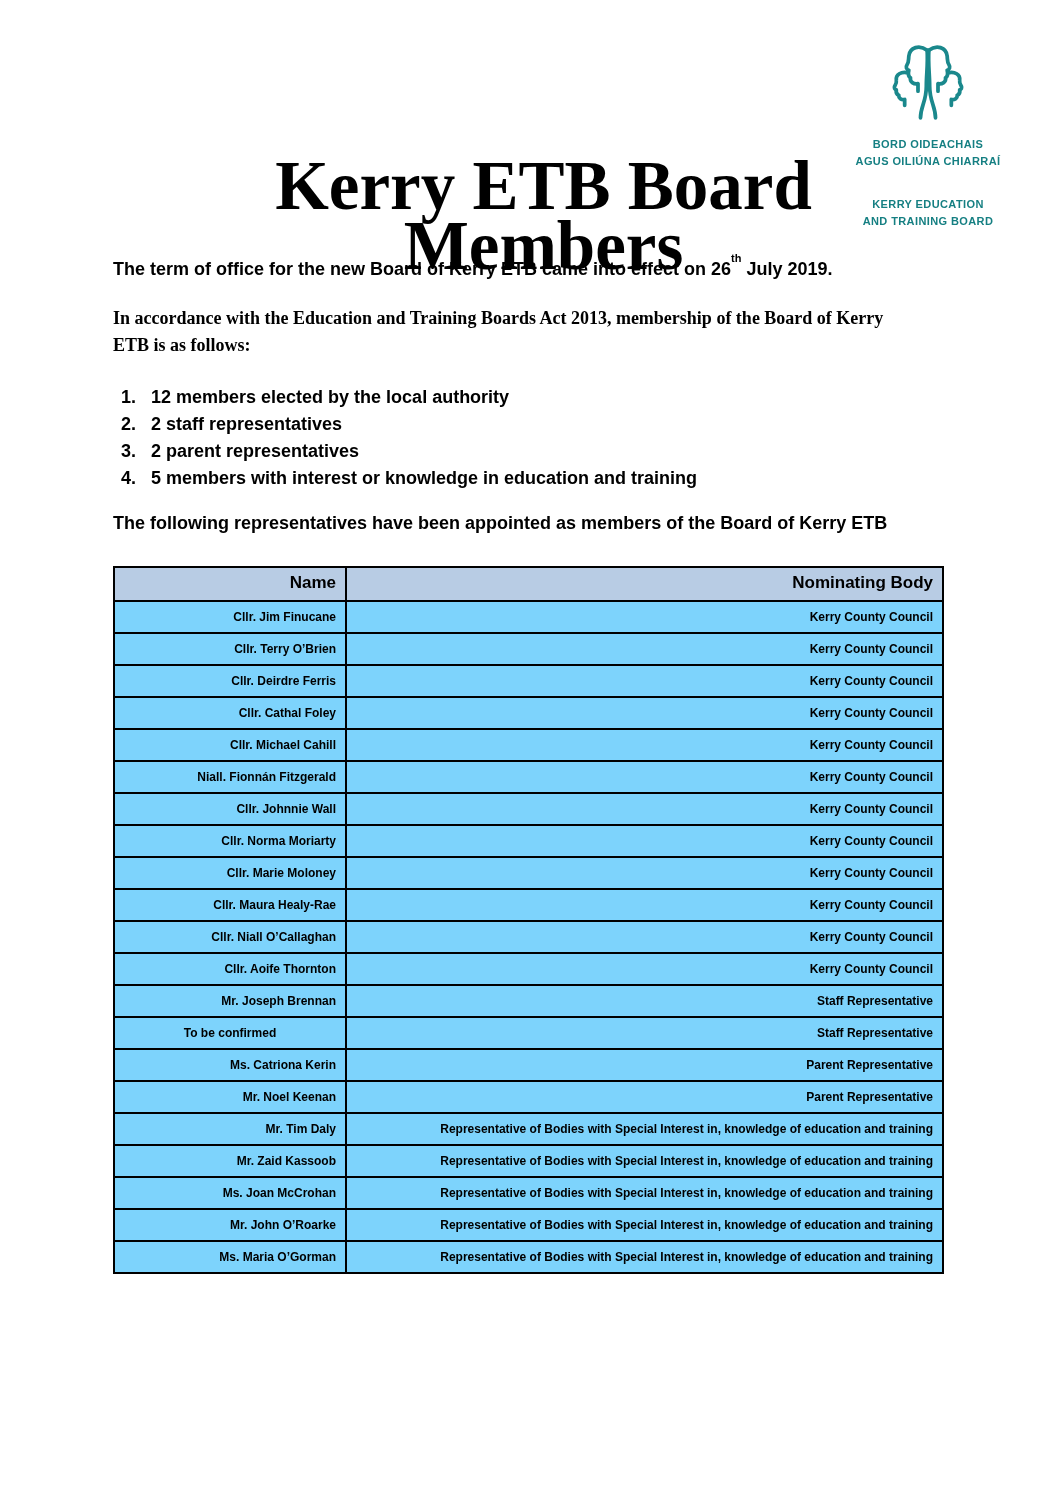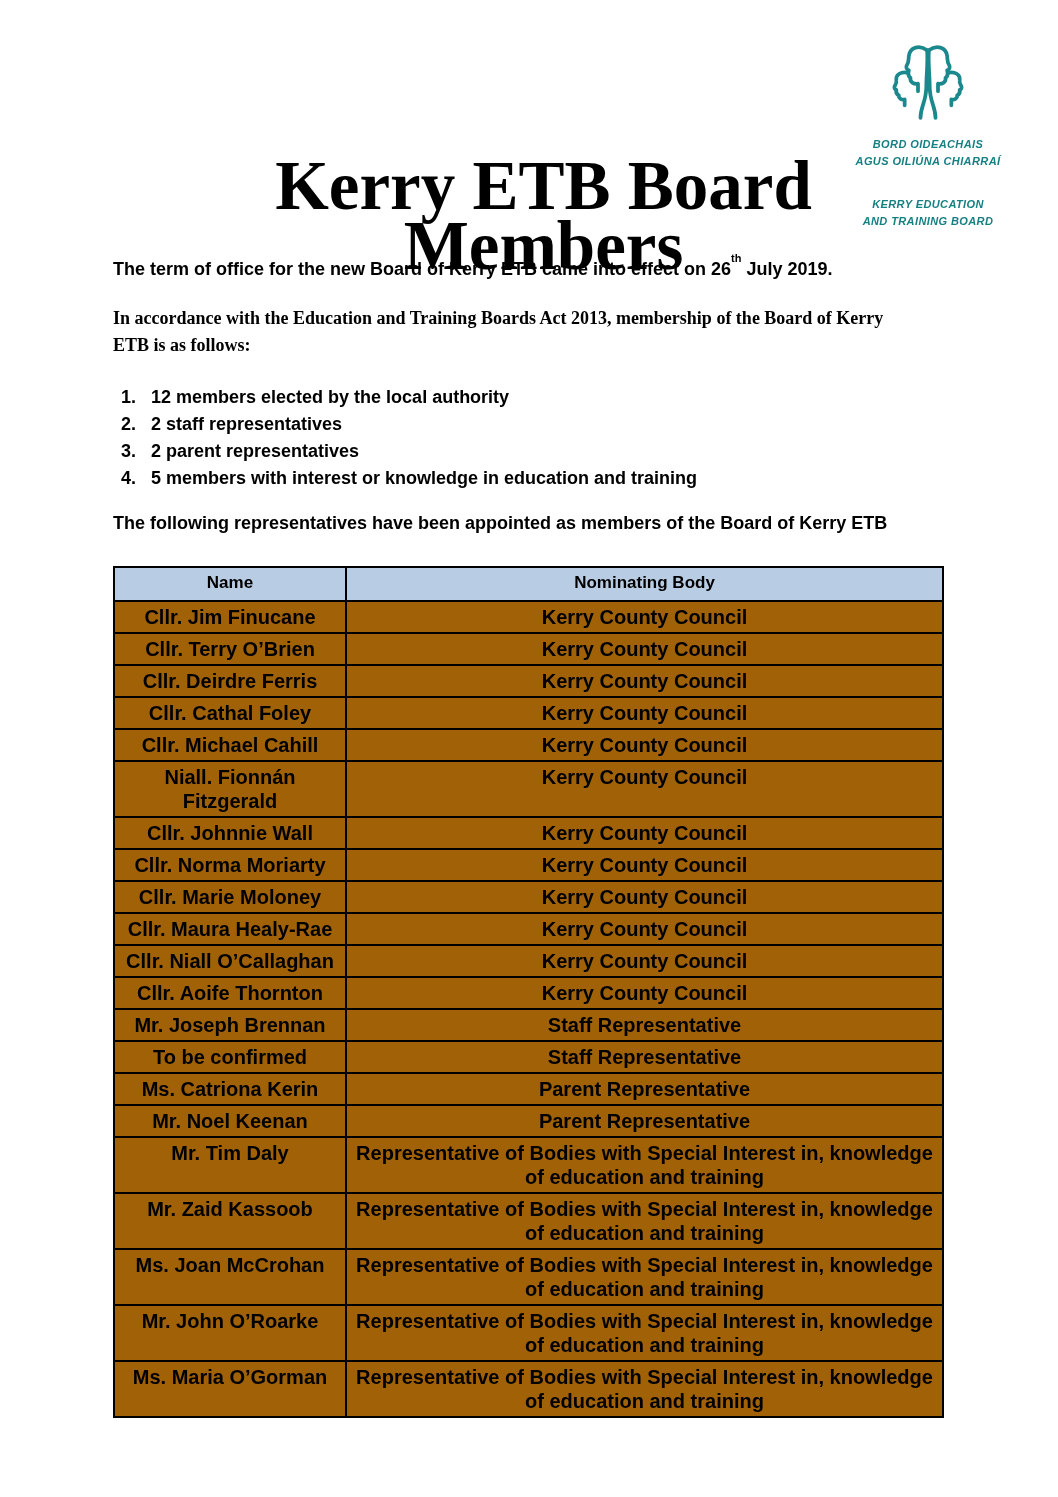--- a/index.html
+++ b/index.html
@@ -2,21 +2,21 @@
 <html><head>
 <meta charset="utf-8">
 <style>
   html,body { margin:0; padding:0; background:#ffffff; }
   .page {
     position:relative; width:1058px; height:1497px; background:#ffffff;
     font-family:"Liberation Sans", sans-serif; color:#000; overflow:hidden;
   }
 
   
-  .logo { position:absolute; top:36px; left:828px; width:200px; text-align:center;font-style:italic; }
+  .logo { position:absolute; top:36px; left:828px; width:200px; text-align:center; }
   .logo svg { display:block; margin:0 auto; }
   .logo-text { color:#157f82; font-size:11px; font-weight:bold; letter-spacing:0.4px; line-height:17px; margin-top:8px; }
   .logo-text.second { margin-top:26px; }
 
   
   .title {
     position:absolute; top:156px; left:128px; width:831px; text-align:center;
     font-family:"Liberation Serif", serif; font-size:69px; font-weight:bold; line-height:60px;
   }
 
@@ -28,25 +28,25 @@
   .p3 { top:510px; width:831px; }
 
   
   .nlist { position:absolute; top:384px; left:121px; }
   .nlist .li { display:flex; font-size:18px; font-weight:bold; line-height:27px; }
   .nlist .num { width:30px; flex:0 0 30px; }
 
   
   table.board { position:absolute; top:566px; left:113px; width:831px; border-collapse:collapse; table-layout:fixed; }
   table.board th, table.board td {
-    border:2px solid #000000; text-align:center; vertical-align:top;
+    border:2px solid #000000; text-align:right; vertical-align:top;
     padding:3px 9px; line-height:24px; font-weight:bold;
   }
   table.board th { background:#b8cce4; font-size:17px; height:26px; }
-  table.board td { font-size:20px; background:#a16207; }
+  table.board td { font-size:12px; background:#7dd3fc; }
   col.c-name { width:232px; }
 </style>
 </head>
 <body>
 
 <div class="page">
 
   <div class="logo">
     <svg width="100" height="92" viewBox="0 0 120 100">
       <g fill="none" stroke="#1a888c" stroke-width="4.5" stroke-linecap="round" stroke-linejoin="round">

